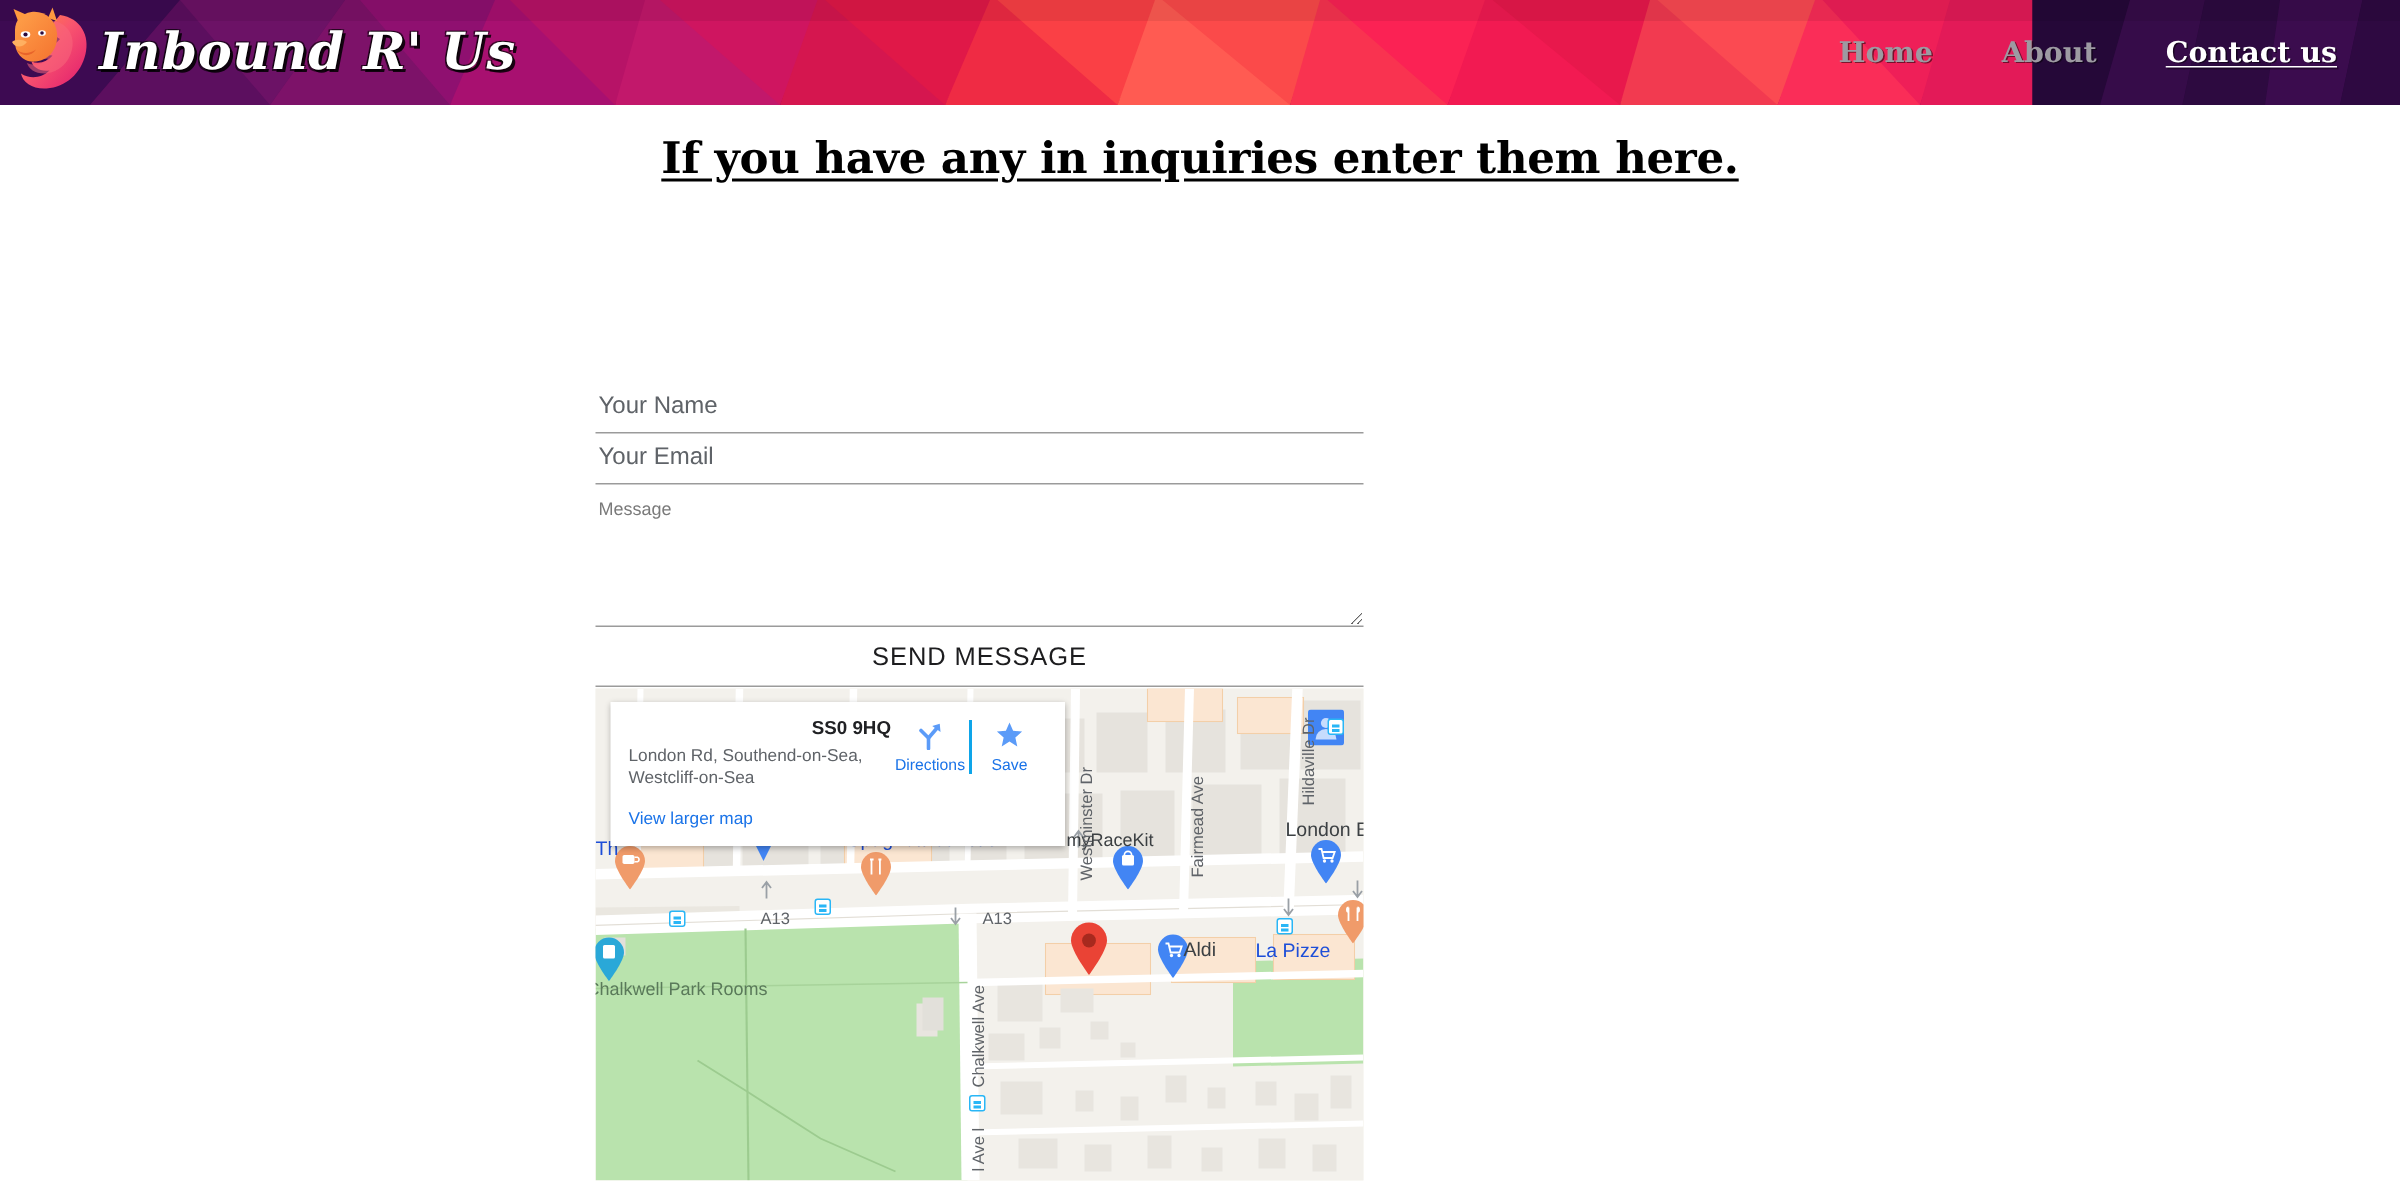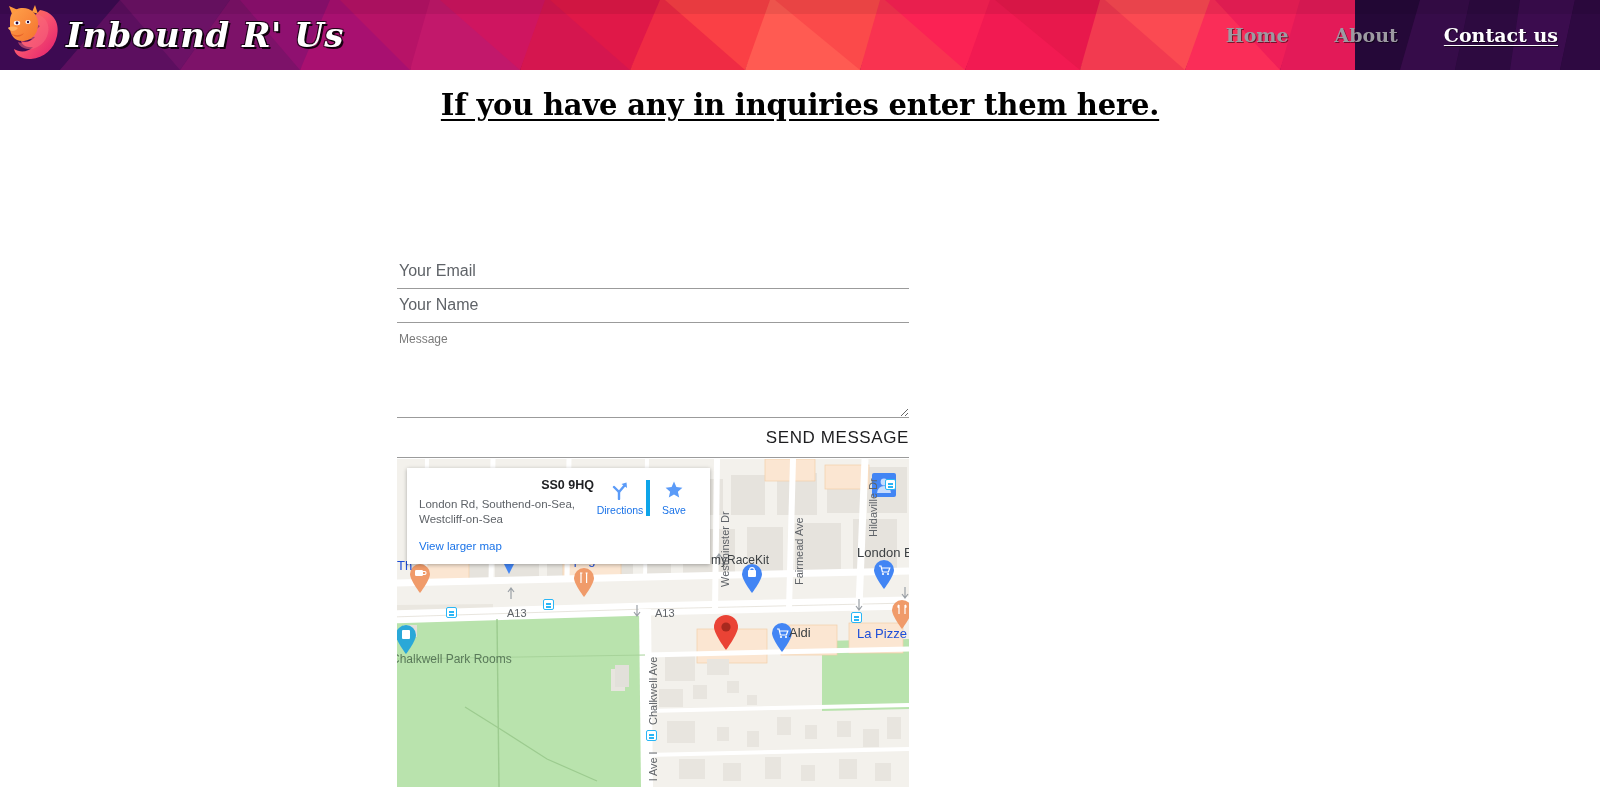--- a/index.html
+++ b/index.html
@@ -131,21 +131,21 @@
     width: 100%;
     margin-top: 0px;
     padding: 10px 0 9px 0;
     background: transparent;
     border: 0;
     border-bottom: 1px solid #9b9b9b;
     font-family: "Liberation Sans", sans-serif;
     font-size: 17px;
     letter-spacing: 0.6px;
     color: #1d1d1f;
-    text-align: right;
+    text-align: center;
     cursor: pointer;
   }
 
   
   .map-frame {
     position: absolute;
     left: 397px;
     top: 459px;
     width: 512px;
     height: 328px;
@@ -194,21 +194,21 @@
     padding-top: 2px;
   }
   .card-action {
     width: 52px;
     text-align: center;
     cursor: pointer;
     color: #1a73e8;
     font-size: 10.5px;
     padding: 0 2px;
   }
-  .card-action + .card-action { border-left: 4px solid #0ea5e9; }
+  .card-action + .card-action { border-left: 2px solid #0ea5e9; }
   .card-action .ico { display: block; margin: 0 auto 4px auto; }
 
   .map-pin {
     position: absolute;
     left: 316px;
     top: 155px;
     z-index: 14;
   }
   .poi {
     position: absolute;
@@ -333,22 +333,22 @@
   <nav class="main-nav">
     <a class="nav-link" href="#">Home</a>
     <a class="nav-link" href="#">About</a>
     <a class="nav-link is-active" href="#">Contact us</a>
   </nav>
 </header>
 
 <h1 class="page-title">If you have any in inquiries enter them here.</h1>
 
 <div class="contact-wrap">
+  <input class="field field-name" type="text" placeholder="Your Name" style="">
   <input class="field field-email" type="text" placeholder="Your Email" style="">
-  <input class="field field-name" type="text" placeholder="Your Name" style="">
   <textarea class="field-message" placeholder="Message" style=""></textarea>
   <button class="send-btn" type="button">SEND MESSAGE</button>
 </div>
 
 <div class="map-frame">
 
   <svg class="map-canvas" viewBox="0 0 512 328" preserveAspectRatio="none">
     <rect x="0" y="0" width="512" height="328" fill="#f3f1ec"></rect>
 
     <path d="M0 160 L248 152 L248 328 L0 328 Z" fill="#b9e3ad"></path>
@@ -521,21 +521,21 @@
 
   <div class="transit-box" style="left:49px; top:148px;"></div>
   <div class="transit-box" style="left:146px; top:140px;"></div>
   <div class="transit-box" style="left:454px; top:153px;"></div>
   <div class="transit-box" style="left:249px; top:271px;"></div>
   <div class="transit-box" style="left:488px; top:20px;"></div>
 
   <div class="poi-label poi-biz" style="left:314px; top:94px; font-size:12px;">myRaceKit</div>
   <div class="poi-label poi-biz" style="left:460px; top:86px; font-size:13px;">London Ex</div>
   <div class="poi-label poi-biz" style="left:392px; top:166px; font-size:13px;">Aldi</div>
-  <div class="poi-label poi-food" style="left:460px; top:167px; font-size:13px;text-align:right;">La Pizze</div>
+  <div class="poi-label poi-food" style="left:440px; top:167px; font-size:13px;text-align:right;">La Pizze</div>
   <div class="poi-label poi-food" style="left:168px; top:93px; font-size:13px; z-index:5;">Spaghetti Junction</div>
   <div class="poi-label poi-food" style="left:0px; top:99px; font-size:13px;">Th</div>
   <div class="park-label" style="left:-6px; top:193px;">Chalkwell Park Rooms</div>
 
   <div class="road-label" style="left:110px; top:148px;">A13</div>
   <div class="road-label" style="left:258px; top:148px;">A13</div>
   <div class="road-label vert" style="left:322px; top:128px;">Westminster Dr</div>
   <div class="road-label vert" style="left:396px; top:126px;">Fairmead Ave</div>
   <div class="road-label vert" style="left:470px; top:78px;">Hildaville Dr</div>
   <div class="road-label vert" style="left:250px; top:266px;">Chalkwell Ave</div>

